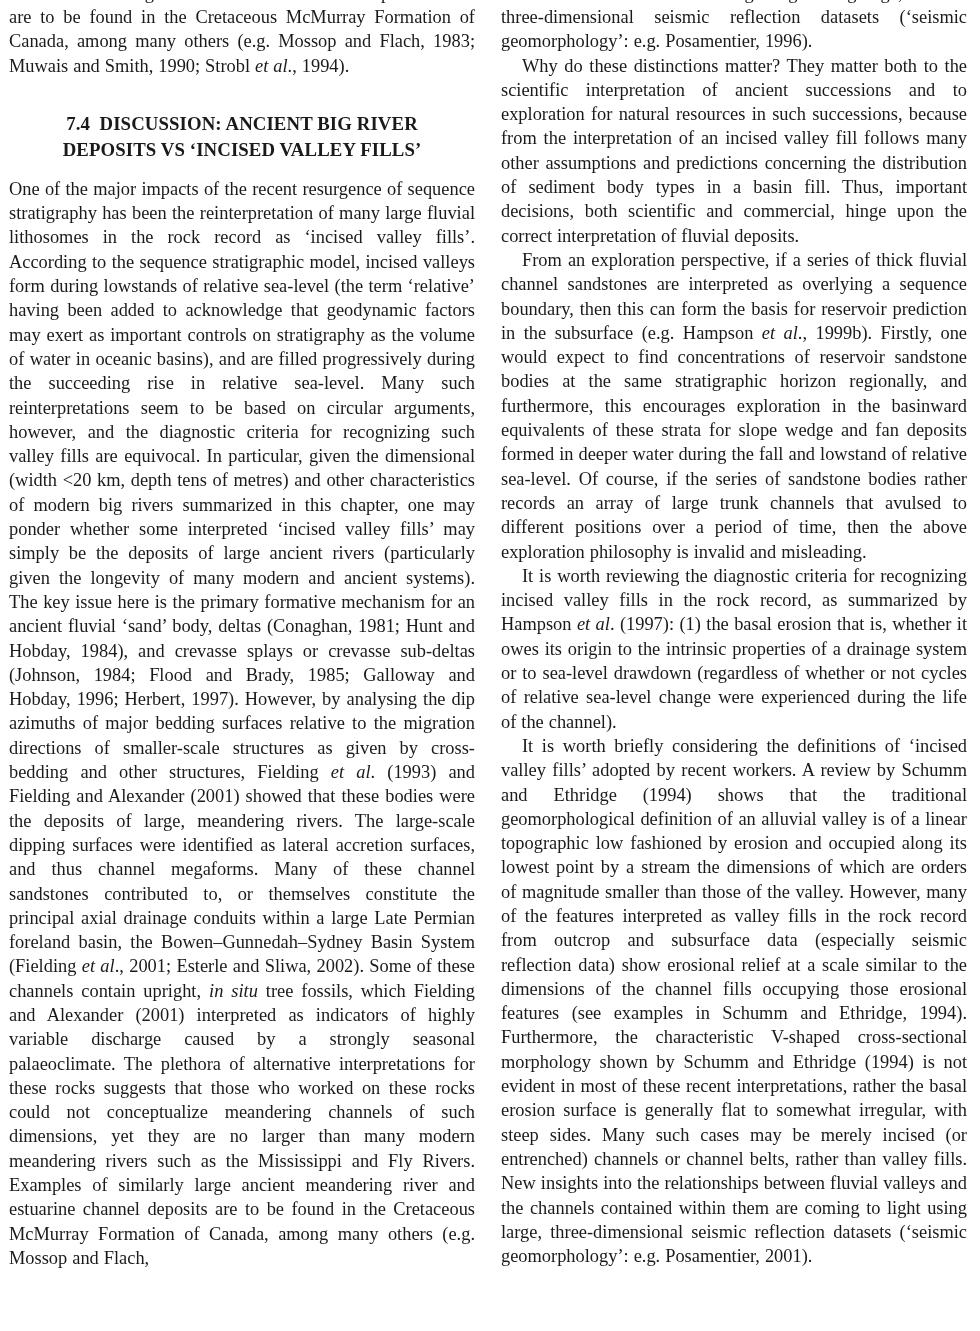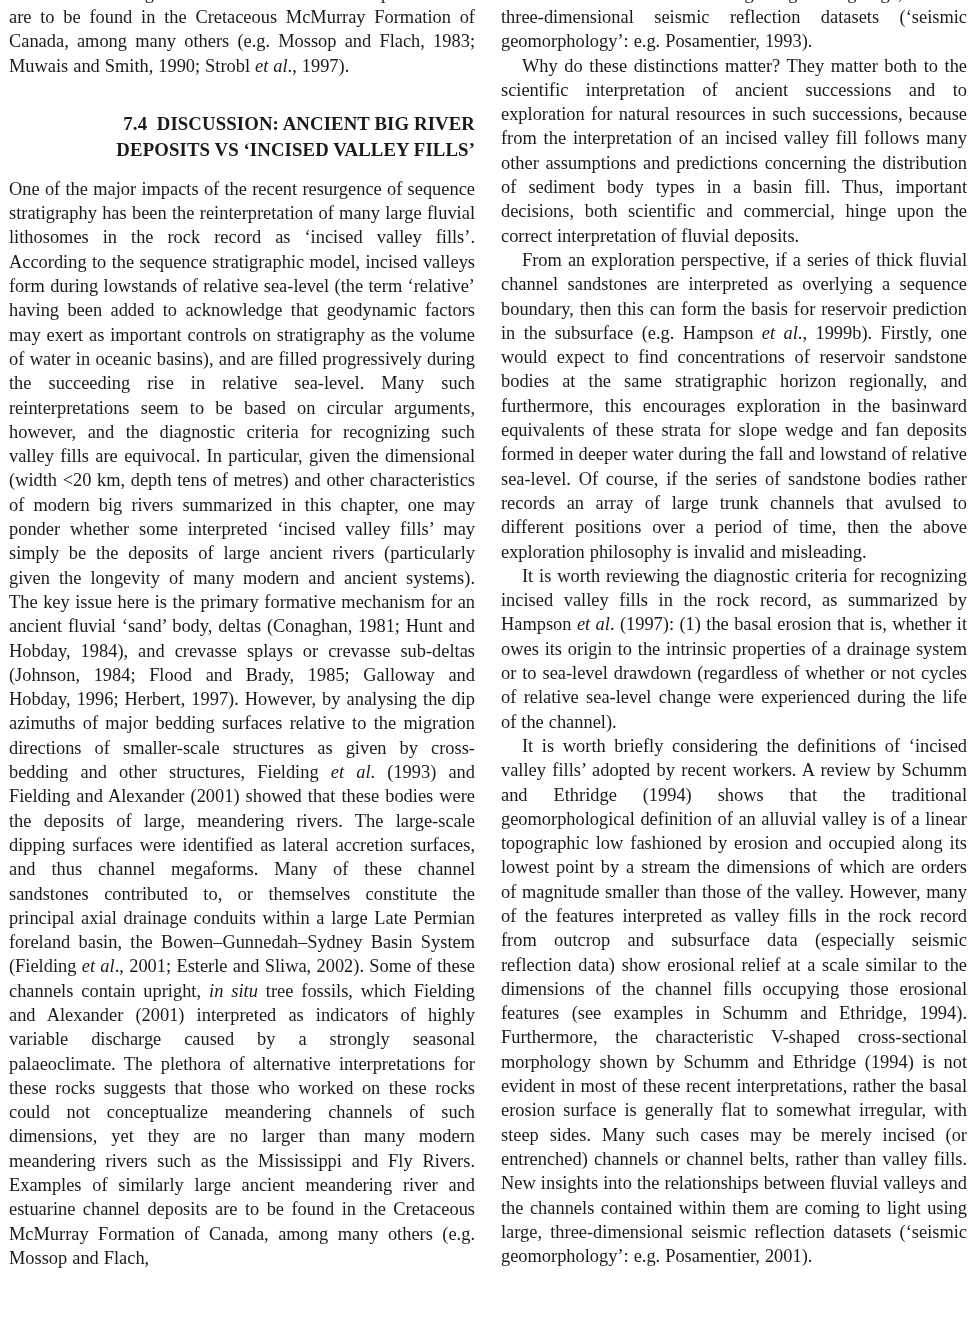--- a/index.html
+++ b/index.html
@@ -38,41 +38,41 @@
     margin-top: -19.5px;
     white-space: nowrap;
     text-align: left;
   }
   .heading {
     margin: 33px 0 13px 0;
     font-size: 18.8px;
     line-height: 26.5px;
     font-weight: bold;
     letter-spacing: 0.1px;
-    text-align: right;
+    text-align: center;
   }
   i { }
 </style>
 </head>
 <body>
 
 <div class="page">
   <div class="columns">
     <div class="column">
         <div class="clipped">
           <p class="para">ancient meandering river and estuarine channel deposits</p>
         </div>
-        <p class="para"><span>are to be found in the Cretaceous McMurray Formation of Canada, among many others (e.g. Mossop and Flach, 1983; Muwais and Smith, 1990; Strobl </span><i>et al</i><span>., 1997).</span></p>
+        <p class="para"><span>are to be found in the Cretaceous McMurray Formation of Canada, among many others (e.g. Mossop and Flach, 1983; Muwais and Smith, 1990; Strobl </span><i>et al</i><span>., 1994).</span></p>
         <h2 class="heading">7.4&nbsp; DISCUSSION: ANCIENT BIG RIVER<br>DEPOSITS VS ‘INCISED VALLEY FILLS’</h2>
         <p class="para"><span>One of the major impacts of the recent resurgence of sequence stratigraphy has been the reinterpretation of many large fluvial lithosomes in the rock record as ‘incised valley fills’. According to the sequence stratigraphic model, incised valleys form during lowstands of relative sea-level (the term ‘relative’ having been added to acknowledge that geodynamic factors may exert as important controls on stratigraphy as the volume of water in oceanic basins), and are filled progressively during the succeeding rise in relative sea-level. Many such reinterpretations seem to be based on circular arguments, however, and the diagnostic criteria for recognizing such valley fills are equivocal. In particular, given the dimensional (width &lt;20 km, depth tens of metres) and other characteristics of modern big rivers summarized in this chapter, one may ponder whether some interpreted ‘incised valley fills’ may simply be the deposits of large ancient rivers (particularly given the longevity of many modern and ancient systems). The key issue here is the primary formative mechanism for an ancient fluvial ‘sand’ body, deltas (Conaghan, 1981; Hunt and Hobday, 1984), and crevasse splays or crevasse sub-deltas (Johnson, 1984; Flood and Brady, 1985; Galloway and Hobday, 1996; Herbert, 1997). However, by analysing the dip azimuths of major bedding surfaces relative to the migration directions of smaller-scale structures as given by cross-bedding and other structures, Fielding </span><i>et al</i><span>. (1993) and Fielding and Alexander (2001) showed that these bodies were the deposits of large, meandering rivers. The large-scale dipping surfaces were identified as lateral accretion surfaces, and thus channel megaforms. Many of these channel sandstones contributed to, or themselves constitute the principal axial drainage conduits within a large Late Permian foreland basin, the Bowen–Gunnedah–Sydney Basin System (Fielding </span><i>et al</i><span>., 2001; Esterle and Sliwa, 2002). Some of these channels contain upright, </span><i>in situ</i><span> tree fossils, which Fielding and Alexander (2001) interpreted as indicators of highly variable discharge caused by a strongly seasonal palaeoclimate. The plethora of alternative interpretations for these rocks suggests that those who worked on these rocks could not conceptualize meandering channels of such dimensions, yet they are no larger than many modern meandering rivers such as the Mississippi and Fly Rivers. Examples of similarly large ancient meandering river and estuarine channel deposits are to be found in the Cretaceous McMurray Formation of Canada, among many others (e.g. Mossop and Flach,</span></p>
       </div>
     <div class="column">
         <div class="clipped">
           <p class="para">contained within them are coming to light using large,</p>
         </div>
-        <p class="para"><span>three-dimensional seismic reflection datasets (‘seismic geomorphology’: e.g. Posamentier, 1993).</span></p>
+        <p class="para"><span>three-dimensional seismic reflection datasets (‘seismic geomorphology’: e.g. Posamentier, 1996).</span></p>
         <p class="para indent"><span>Why do these distinctions matter? They matter both to the scientific interpretation of ancient successions and to exploration for natural resources in such successions, because from the interpretation of an incised valley fill follows many other assumptions and predictions concerning the distribution of sediment body types in a basin fill. Thus, important decisions, both scientific and commercial, hinge upon the correct interpretation of fluvial deposits.</span></p>
         <p class="para indent"><span>From an exploration perspective, if a series of thick fluvial channel sandstones are interpreted as overlying a sequence boundary, then this can form the basis for reservoir prediction in the subsurface (e.g. Hampson </span><i>et al</i><span>., 1999b). Firstly, one would expect to find concentrations of reservoir sandstone bodies at the same stratigraphic horizon regionally, and furthermore, this encourages exploration in the basinward equivalents of these strata for slope wedge and fan deposits formed in deeper water during the fall and lowstand of relative sea-level. Of course, if the series of sandstone bodies rather records an array of large trunk channels that avulsed to different positions over a period of time, then the above exploration philosophy is invalid and misleading.</span></p>
         <p class="para indent"><span>It is worth reviewing the diagnostic criteria for recognizing incised valley fills in the rock record, as summarized by Hampson </span><i>et al</i><span>. (1997): (1) the basal erosion that is, whether it owes its origin to the intrinsic properties of a drainage system or to sea-level drawdown (regardless of whether or not cycles of relative sea-level change were experienced during the life of the channel).</span></p>
         <p class="para indent"><span>It is worth briefly considering the definitions of ‘incised valley fills’ adopted by recent workers. A review by Schumm and Ethridge (1994) shows that the traditional geomorphological definition of an alluvial valley is of a linear topographic low fashioned by erosion and occupied along its lowest point by a stream the dimensions of which are orders of magnitude smaller than those of the valley. However, many of the features interpreted as valley fills in the rock record from outcrop and subsurface data (especially seismic reflection data) show erosional relief at a scale similar to the dimensions of the channel fills occupying those erosional features (see examples in Schumm and Ethridge, 1994). Furthermore, the characteristic V-shaped cross-sectional morphology shown by Schumm and Ethridge (1994) is not evident in most of these recent interpretations, rather the basal erosion surface is generally flat to somewhat irregular, with steep sides. Many such cases may be merely incised (or entrenched) channels or channel belts, rather than valley fills. New insights into the relationships between fluvial valleys and the channels contained within them are coming to light using large, three-dimensional seismic reflection datasets (‘seismic geomorphology’: e.g. Posamentier, 2001).</span></p>
       </div>
   </div>
 </div>
 
 </body></html>

